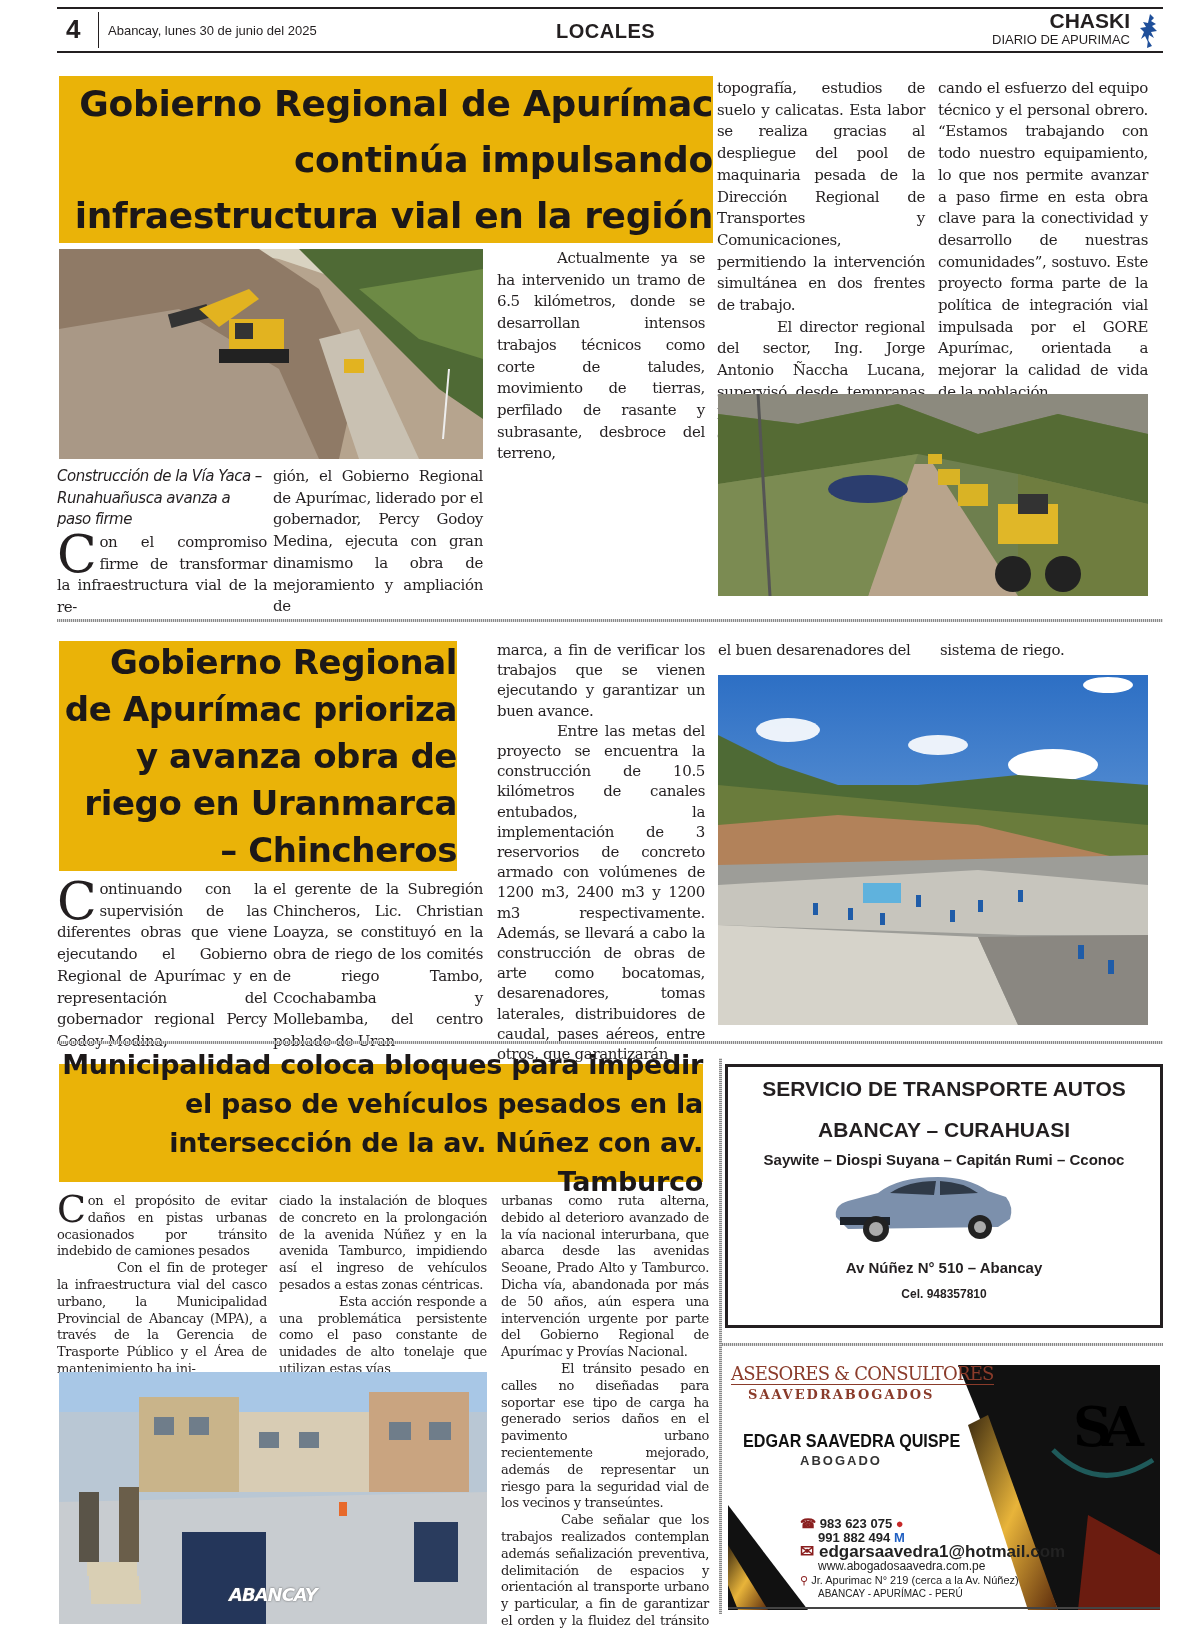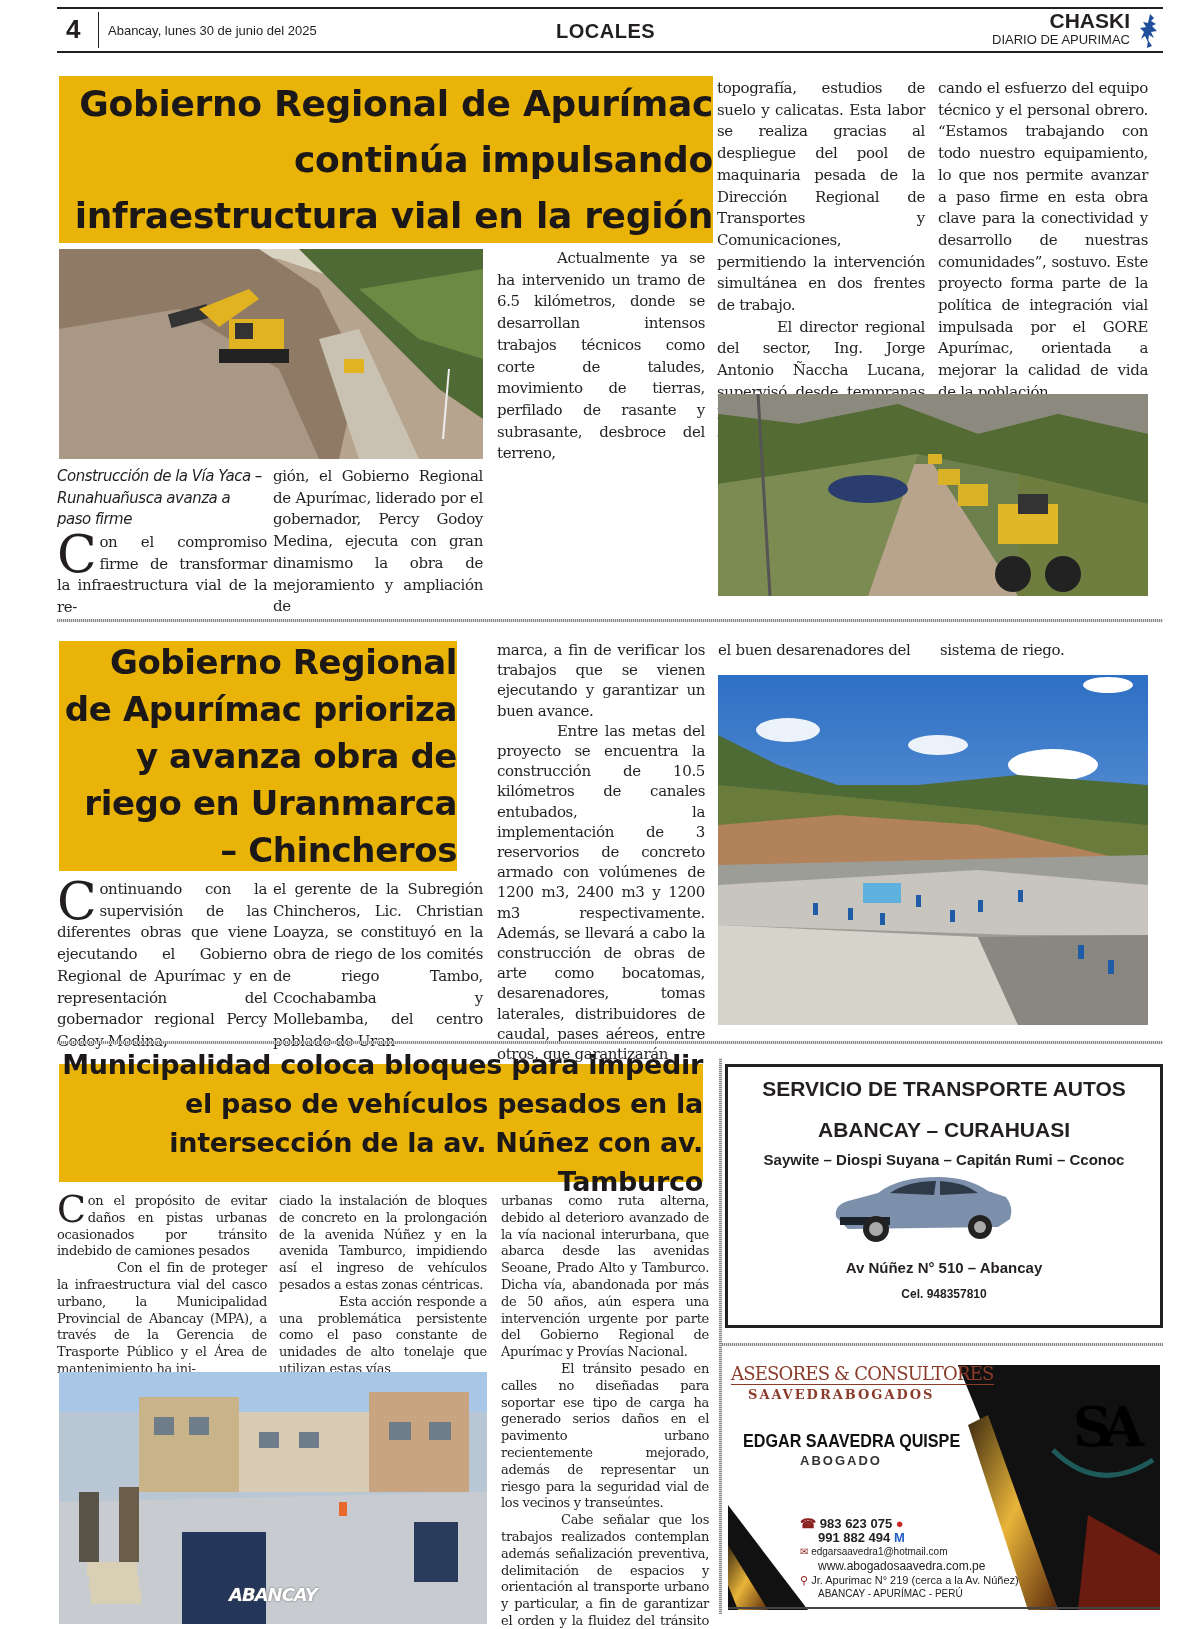--- a/index.html
+++ b/index.html
@@ -270,18 +270,18 @@
     <line x1="0" y1="253" x2="432" y2="253" stroke="#444" stroke-width="2"></line>
   </svg>
   <div class="abs" style="left:345px;top:40px;font:bold 54px 'DejaVu Serif',serif;color:#000000;letter-spacing:-10px">SA</div>
   <div class="abs" style="left:3px;top:8px;font:18px 'DejaVu Serif',serif;color:#8a3b2a;letter-spacing:-.8px;border-bottom:1px solid #8a3b2a">ASESORES &amp; CONSULTORES</div>
   <div class="abs" style="left:20px;top:32px;font:bold 13px 'DejaVu Serif',serif;color:#8a3b2a;letter-spacing:2px">SAAVEDRABOGADOS</div>
   <div class="abs" style="left:15px;top:75px;font:bold 19px 'Liberation Sans',sans-serif;transform:scaleX(.85);transform-origin:left;color:#111">EDGAR SAAVEDRA QUISPE</div>
   <div class="abs" style="left:72px;top:98px;font:bold 13px 'Liberation Sans',sans-serif;letter-spacing:2px;color:#333">ABOGADO</div>
   <div class="abs" style="left:72px;top:162px;font:bold 13px 'Liberation Sans',sans-serif;line-height:14px;color:#222">
     <div><span style="color:#8a1f1f">☎</span> <span>983 623 075</span> <span style="color:#c62828">●</span></div>
     <div style="padding-left:18px"><span>991 882 494</span> <span style="color:#1f5fc2">M</span></div>
-    <div style="font-weight:normal;font-size:10px"><span style="color:#8a1f1f">✉</span> <span>edgarsaavedra1@hotmail.com</span></div>
+    <div style="font-weight:bold;font-size:17px"><span style="color:#8a1f1f">✉</span> <span>edgarsaavedra1@hotmail.com</span></div>
     <div style="font-weight:normal;font-size:12px;padding-left:18px">www.abogadosaavedra.com.pe</div>
     <div style="font-weight:normal;font-size:11px"><span style="color:#8a1f1f">⚲</span> <span>Jr. Apurimac N° 219 (cerca a la Av. Núñez)</span></div>
     <div style="font-weight:normal;font-size:10px;padding-left:18px">ABANCAY - APURÍMAC - PERÚ</div>
   </div>
 </div>
 
 </body></html>

